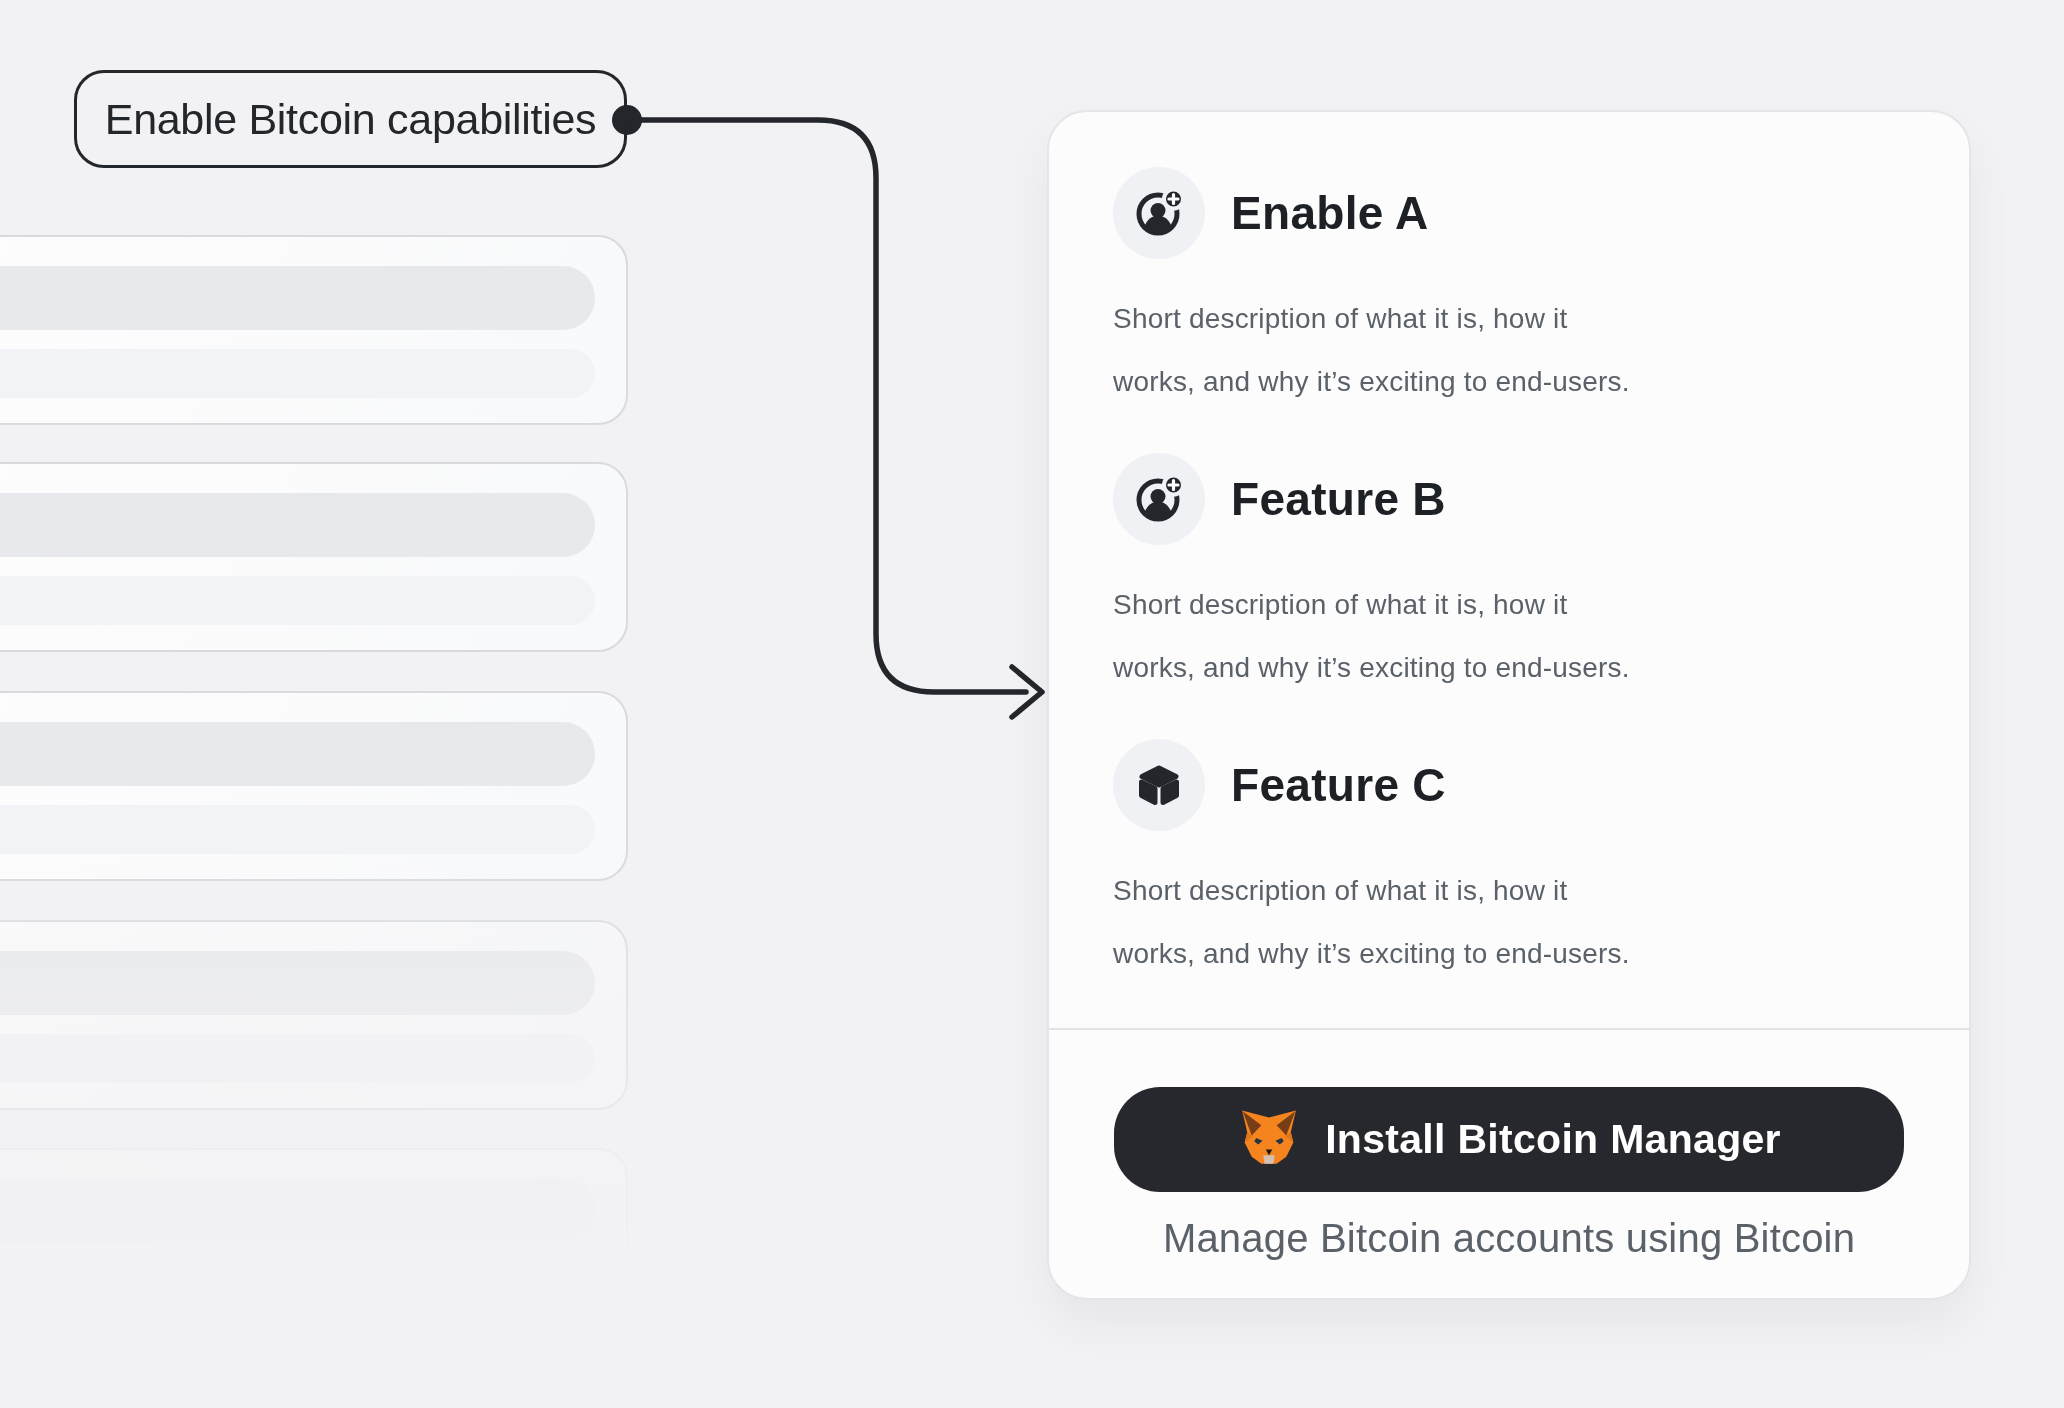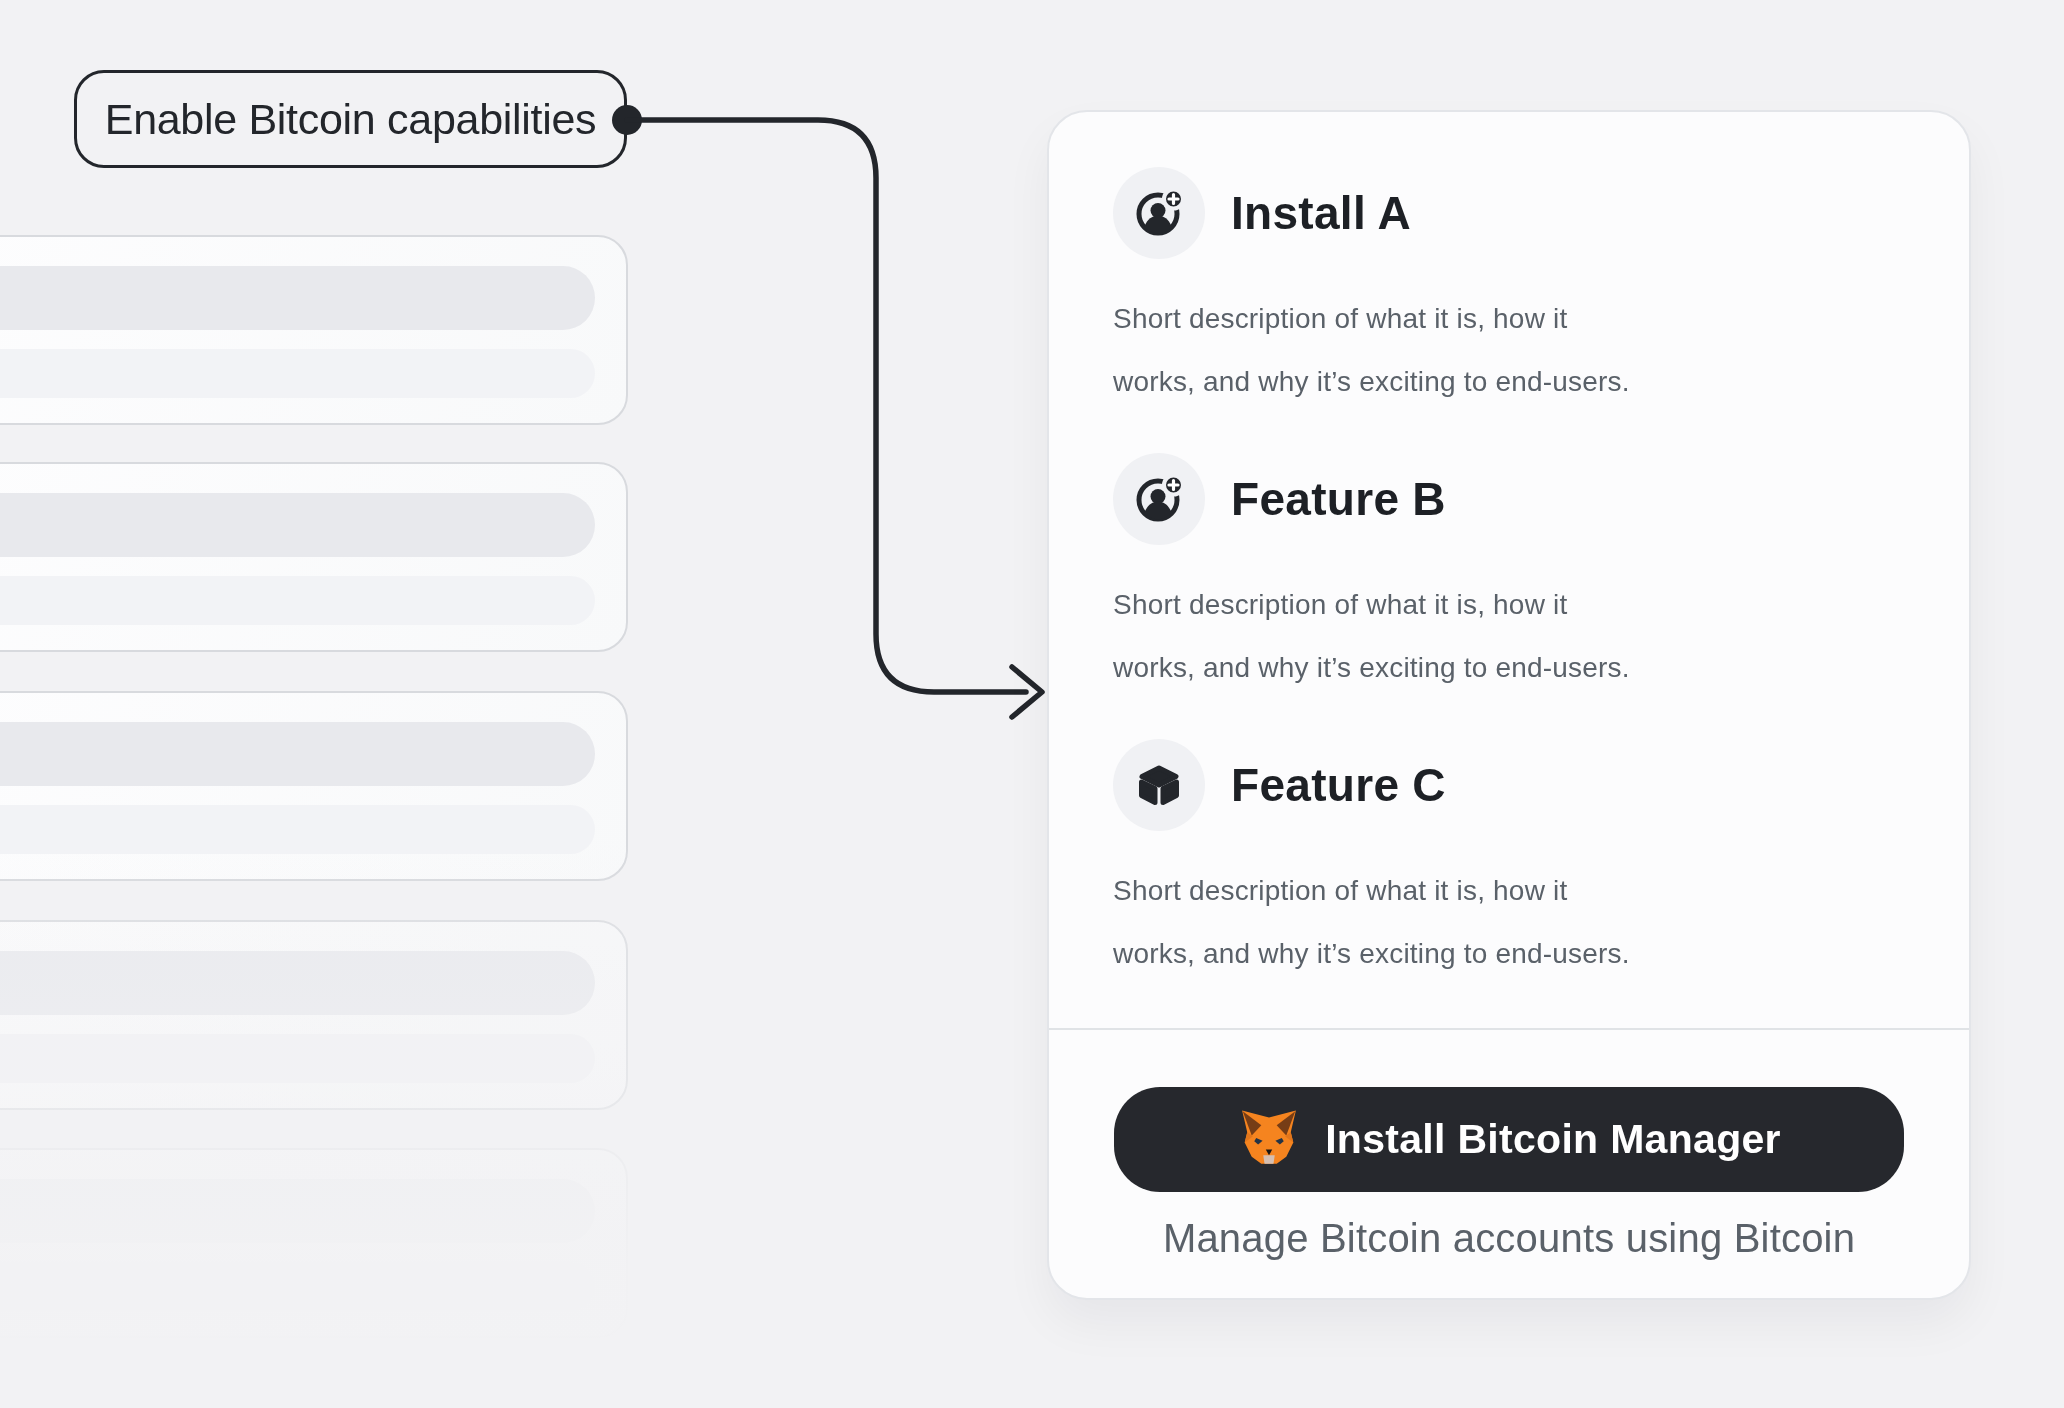--- a/index.html
+++ b/index.html
@@ -120,21 +120,21 @@
         <div class="icon-row">
           <div class="icon-circle">
             <svg viewBox="0 0 52 52" xmlns="http://www.w3.org/2000/svg">
               <circle cx="25" cy="27" r="19" fill="none" stroke="#23262b" stroke-width="5"></circle>
               <circle cx="25" cy="23.5" r="7.5" fill="#23262b"></circle>
               <path d="M 11.5 39.5 C 14.5 32 19 28.8 25 28.8 C 31 28.8 35.5 32 38.5 39.5 C 35 44 30.3 46.3 25 46.3 C 19.7 46.3 15 44 11.5 39.5 Z" fill="#23262b"></path>
               <circle cx="40.5" cy="12" r="9.5" fill="#23262b" stroke="#f0f1f4" stroke-width="4"></circle>
               <path d="M 40.5 7.5 V 16.5 M 36 12 H 45" stroke="#ffffff" stroke-width="3.2" stroke-linecap="round"></path>
             </svg>
           </div>
-          <div class="feature-title">Install A</div>
+          <div class="feature-title">Enable A</div>
         </div>
         <div class="feature-desc">
           <div>Short description of what it is, how it</div>
           <div>works, and why it’s exciting to end-users.</div>
         </div>
       </div>
 
       <div class="feature-section">
         <div class="icon-row">
           <div class="icon-circle">

